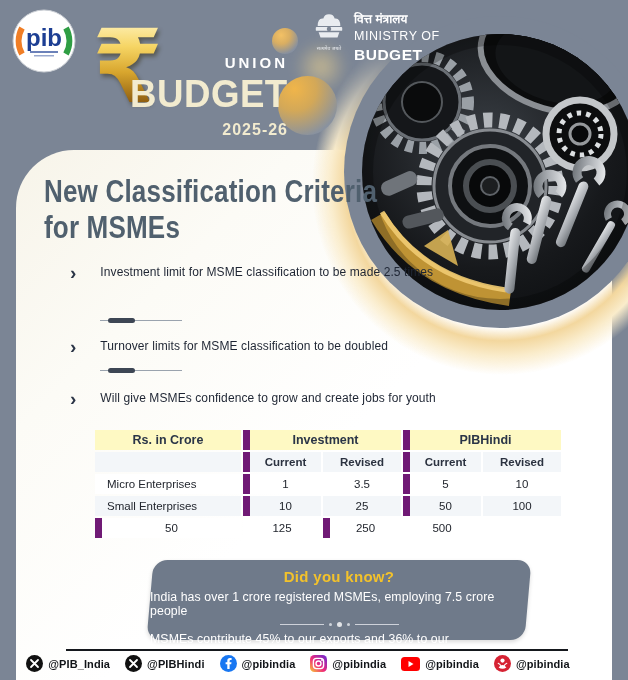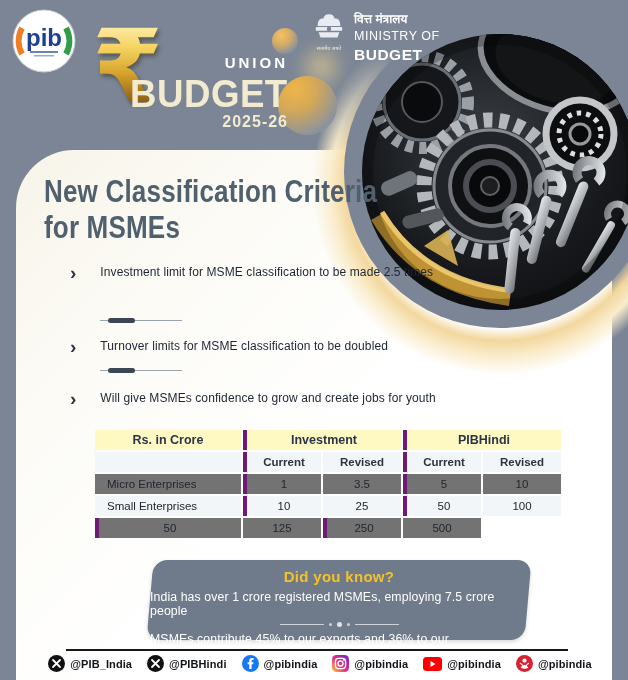--- a/index.html
+++ b/index.html
@@ -8,21 +8,21 @@
 
   
   .pib-logo{position:absolute;left:12px;top:9px;width:64px;height:64px;z-index:6;}
   .rupee{position:absolute;left:92px;top:16px;font-size:102px;font-weight:800;line-height:1;
     background:linear-gradient(180deg,#FFF6C8 0%,#F6D564 30%,#D8A62E 55%,#8F5E10 85%,#C79A3A 100%);
     -webkit-background-clip:text;background-clip:text;color:transparent;
     filter:drop-shadow(2px 3px 2px rgba(40,30,0,.45));z-index:6;}
   .budget-block{position:absolute;left:152px;top:54px;width:136px;display:flex;flex-direction:column;align-items:flex-end;z-index:6;}
   .union{color:#FFFFFF;font-size:15px;font-weight:700;letter-spacing:3px;margin-left:16px;}
   .budget{color:#F2EBCF;font-size:39px;font-weight:800;letter-spacing:.5px;line-height:1;margin-top:3px;transform:scaleX(.94);transform-origin:right;}
-  .year{color:#F2EBCF;font-size:16px;font-weight:800;letter-spacing:1px;margin-top:0;}
+  .year{color:#F2EBCF;font-size:16px;font-weight:800;letter-spacing:1px;margin-top:8px;}
   .ball-sm{position:absolute;left:272px;top:28px;width:26px;height:26px;border-radius:50%;
     background:radial-gradient(circle at 35% 28%,#F3C165 0%,#D9AE62 35%,#87909F 75%);z-index:5;}
   .ball-lg{position:absolute;left:278px;top:76px;width:59px;height:59px;border-radius:50%;
     background:radial-gradient(circle at 28% 22%,#F0B54A 0%,#D3A858 35%,#89929F 78%);z-index:5;}
   .glow{position:absolute;left:294px;top:40px;width:54px;height:54px;border-radius:50%;
     background:radial-gradient(circle,#F6D88F 0%,rgba(246,216,143,0) 70%);filter:blur(6px);opacity:.6;z-index:4;}
   .ministry{position:absolute;left:312px;top:12px;display:flex;align-items:flex-start;z-index:6;color:#FFFFFF;}
   .ministry .emblem-wrap{display:flex;flex-direction:column;align-items:center;}
   .ministry .motto{font-size:5px;margin-top:1px;color:#E9ECF0;}
   .ministry .mtext{margin-left:8px;line-height:1.25;}
@@ -55,38 +55,38 @@
   .bdiv .pill{position:absolute;left:8px;top:0;width:27px;height:5px;border-radius:3px;background:#3D4654;}
   .d1{top:318px;} .d2{top:368px;}
 
   
   .tbl{position:absolute;left:95px;top:430px;width:466px;z-index:5;display:grid;
     grid-template-columns:146px 78px 78px 78px 78px;row-gap:2px;column-gap:2px;}
   .tbl .cell{display:flex;align-items:center;justify-content:center;height:20px;font-size:11.5px;color:#22262e;}
   .tbl .ghead{background:#fef9c3;font-weight:700;color:#2A3547;font-size:12.5px;}
   .tbl .g1{grid-column:1;} .tbl .g2{grid-column:2/4;} .tbl .g3{grid-column:4/6;}
   .tbl .sub{background:#F3F6F9;font-weight:600;color:#2B3240;}
-  .tbl .ra{background:#737373;} .tbl .rb{background:#F3F6F9;}
+  .tbl .ra{background:#ffffff;} .tbl .rb{background:#F3F6F9;}
   .tbl .lbl{justify-content:flex-start;padding-left:12px;font-weight:500;}
-  .tbl .gsep{border-left:4px solid #701a75;}
+  .tbl .gsep{border-left:7px solid #701a75;}
 
   
   .dyk{position:absolute;left:150px;top:560px;width:378px;height:80px;z-index:5;background:#6F7A8A;
     border-radius:14px;transform:skewX(-5deg);box-shadow:0 2px 4px rgba(0,0,0,.15);}
   .dyk-inner{transform:skewX(5deg);width:100%;height:100%;display:flex;flex-direction:column;align-items:center;}
   .dyk-title{color:#F3C22B;font-size:15px;font-weight:800;margin-top:8px;letter-spacing:.3px;}
   .dyk-fact{color:#FFFFFF;font-size:12.3px;font-weight:500;margin-top:5px;letter-spacing:.1px;}
   .dyk-sep{display:flex;align-items:center;gap:5px;margin-top:4px;opacity:.8;}
   .dyk-sep .ln{width:44px;height:1px;background:#E6E9EE;}
   .dyk-sep .dt{width:3px;height:3px;border-radius:50%;background:#E6E9EE;}
   .dyk-sep .dtb{width:5px;height:5px;border-radius:50%;background:#FFFFFF;}
 
   
   .foot-line{position:absolute;left:66px;top:649px;width:502px;height:2px;background:#15181D;z-index:5;}
-  .socials{position:absolute;left:22px;top:655px;width:596px;display:flex;justify-content:center;gap:15px;z-index:5;}
+  .socials{position:absolute;left:0;top:655px;width:596px;display:flex;justify-content:center;gap:15px;z-index:5;}
   .soc{display:flex;align-items:center;gap:5px;}
   .soc .handle{font-size:11px;font-weight:700;color:#111418;letter-spacing:.1px;}
 </style>
 </head>
 <body>
 
 <div class="stage">
 
   <div class="card"></div>
   <div class="gold-ring"></div>

